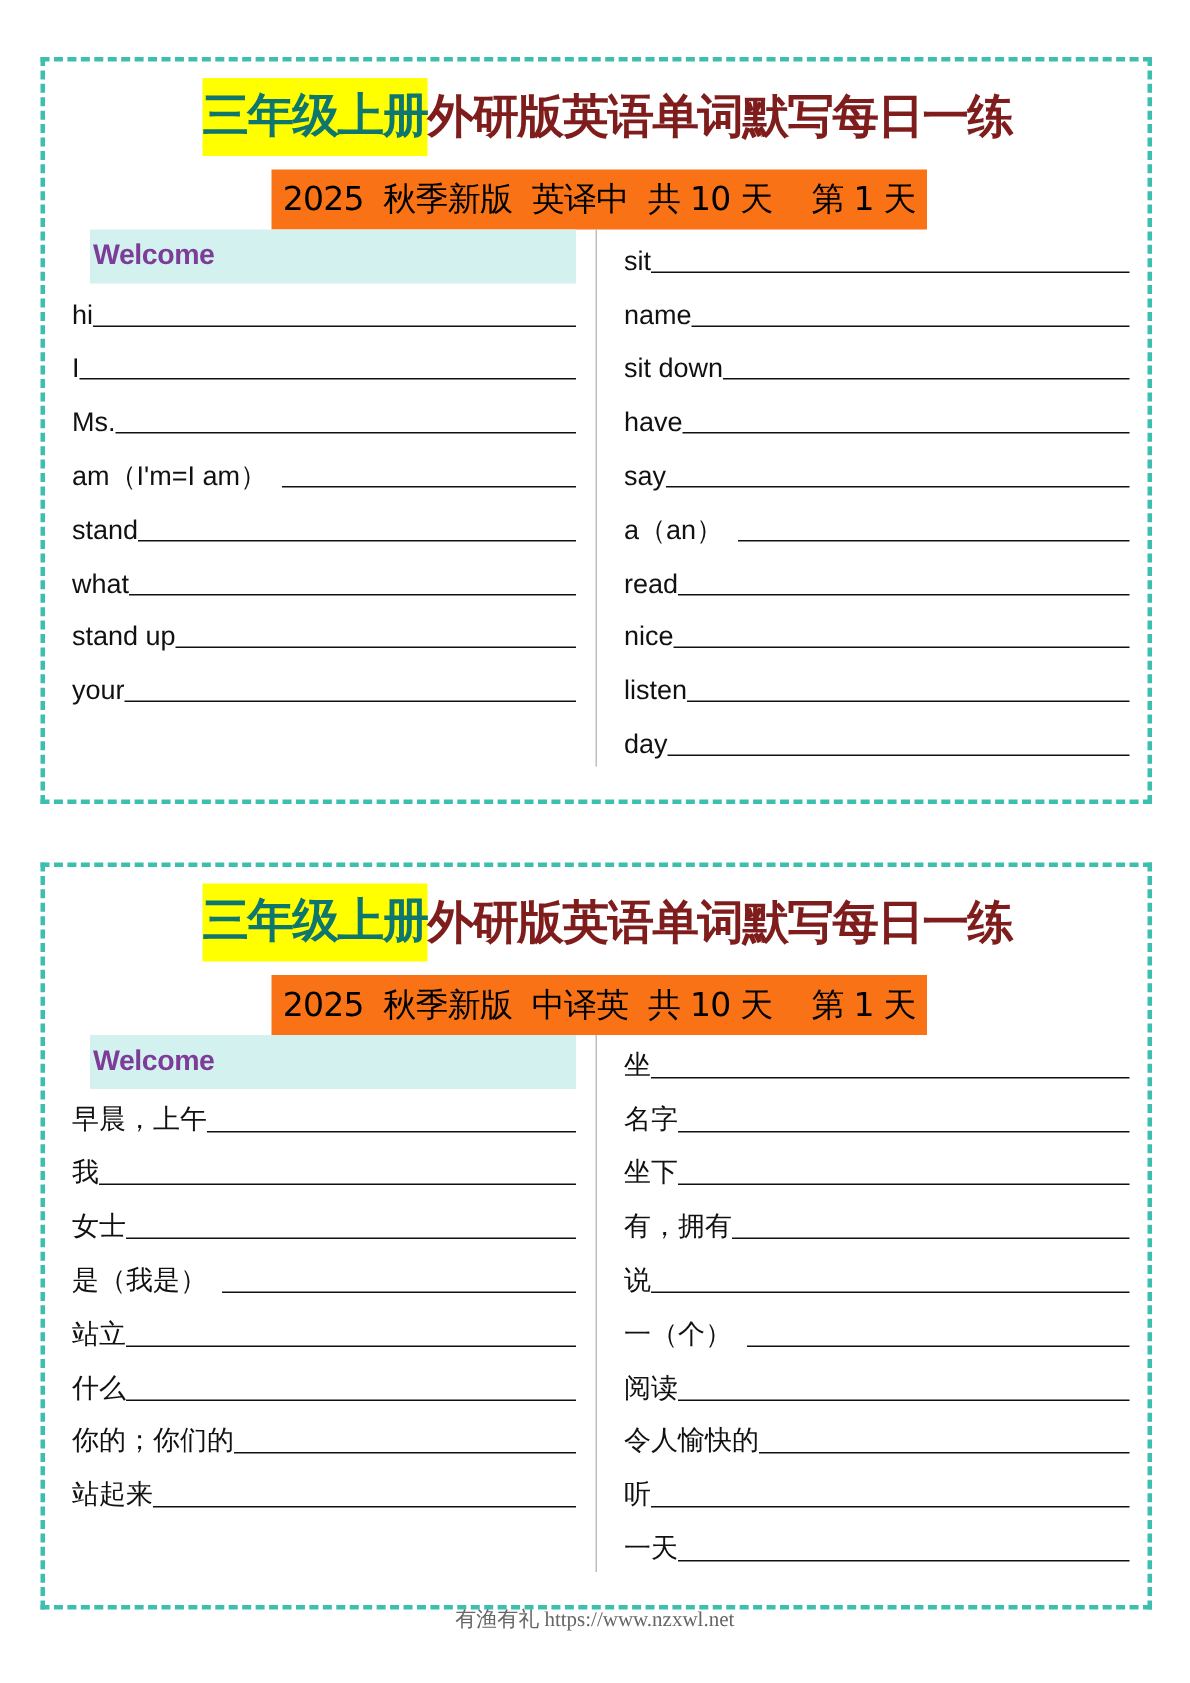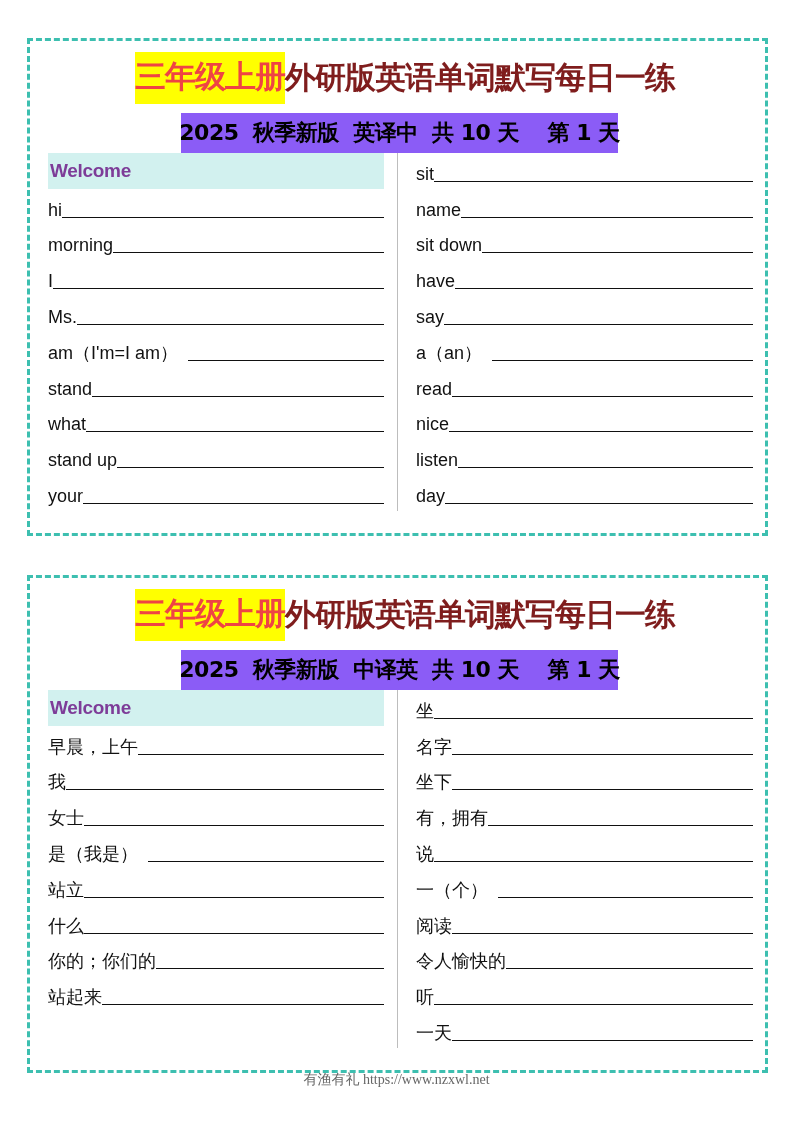--- a/index.html
+++ b/index.html
@@ -12,42 +12,42 @@
   }
   .card.c1 { top: 38px; }
   .card.c2 { top: 575px; }
 
   .title {
     position: absolute; left: 0; right: 0; top: 8px; height: 58px;
     display: flex; justify-content: center; align-items: center;
     font-size: 31px; font-weight: bold; letter-spacing: -1px;
     font-family: "DejaVu Sans", sans-serif;
   }
-  .title .hl { background: #ffff00; color: #ef4444; padding: 4px 0 6px 0; margin-left: 15px; }
+  .title .hl { background: #ffff00; color: #0f766e; padding: 4px 0 6px 0; margin-left: 15px; }
   .title .red { color: #7f1d1d; text-align: center; }
 
   .banner {
     position: absolute; left: 151px; width: 437px; top: 72px; height: 40px;
-    background: #8b5cf6; color: #000;
+    background: #f97316; color: #000;
     display: flex; justify-content: center; align-items: center;
-    font-size: 22px; font-weight: bold; white-space: pre;
+    font-size: 22px; font-weight: normal; white-space: pre;
     font-family: "DejaVu Sans", sans-serif; letter-spacing: -0.5px;
   }
 
   .cols { position: absolute; left: 18px; right: 18px; top: 112px; height: 358px; }
   .col { position: absolute; top: 0; width: 336px; }
   .col.left { left: 0; }
   .col.right { left: 368px; width: 337px; }
   .divider { position: absolute; left: 349px; top: 0; height: 358px; width: 1px; background: #bdbdbd; }
 
   .row {
     height: 35.8px; display: flex; align-items: flex-end;
     font-size: 18px; padding-bottom: 5px; font-family: "Liberation Sans", sans-serif;
   }
-  .row.head { background: #d2f1ef; align-items: center; padding: 0 0 0 2px; }
+  .row.head { background: #d2f1ef; align-items: center; padding: 0 0 0 2px; margin-left: 12px; }
   .row.head span { color: #7d3c98; font-size: 19px; font-weight: bold; letter-spacing: -0.3px; }
   .row .word { white-space: pre; line-height: 20px; }
   .row .line { flex: 1; border-bottom: 1.5px solid #111; height: 1px; margin-bottom: 2px; }
   .zh .row { font-family: "DejaVu Sans", sans-serif; font-size: 18px; }
 
   .footer {
     position: absolute; top: 1071px; left: 0; right: 0; text-align: center;
     font-size: 14px; color: #666; font-family: Liberation Serif, serif;
   }
 </style>
@@ -63,24 +63,20 @@
   <div class="cols">
     <div class="col left">
       <div class="row head">
           <span>Welcome</span>
         </div>
       <div class="row">
           <span class="word">hi</span>
           <span class="line"></span>
         </div>
       <div class="row">
-          <span class="word">morning</span>
-          <span class="line"></span>
-        </div>
-      <div class="row">
           <span class="word">I</span>
           <span class="line"></span>
         </div>
       <div class="row">
           <span class="word">Ms.</span>
           <span class="line"></span>
         </div>
       <div class="row">
           <span class="word">am（I'm=I am）</span>
           <span class="line" style="margin-left:10px"></span>

